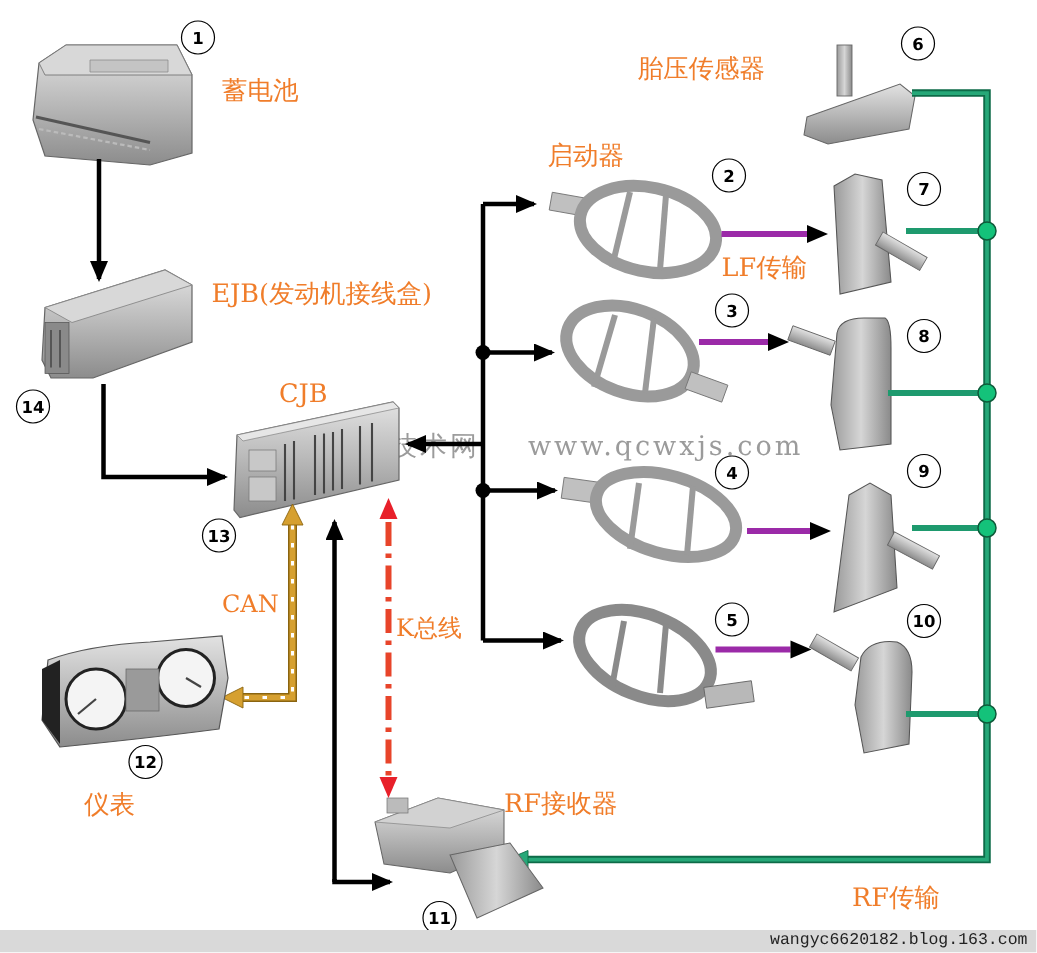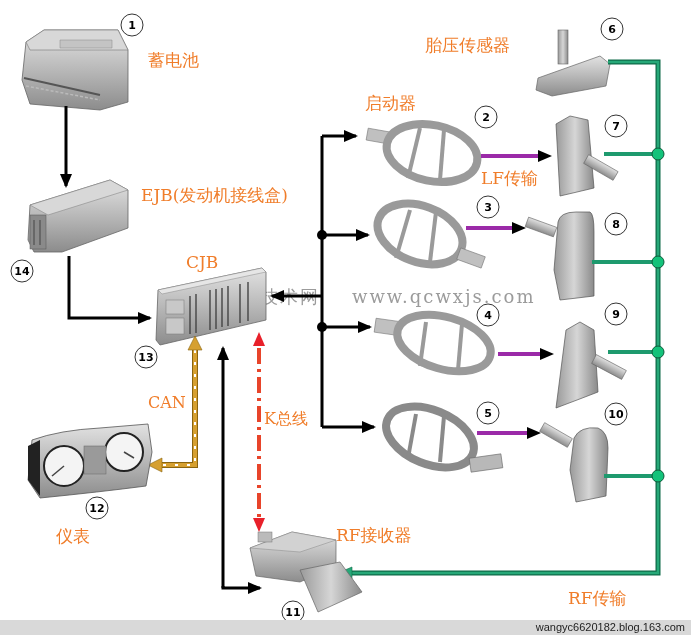--- a/index.html
+++ b/index.html
@@ -4,21 +4,21 @@
 <style>
   html, body { margin:0; padding:0; background:#ffffff; }
   body { width:691px; height:635px; position:relative; overflow:hidden;
          font-family:"DejaVu Serif", serif; }
   #diagram { position:absolute; left:0; top:0; width:691px; height:635px; }
   .lbl { font-family:"DejaVu Serif", serif; fill:#f07d2a; font-size:17px; }
   .lbl-sm { font-family:"DejaVu Serif", serif; fill:#f07d2a; font-size:16px; }
   .num { font-family:"DejaVu Sans", sans-serif; font-weight:bold; font-size:11px; fill:#000; }
   .wm { font-family:"DejaVu Serif", serif; fill:#8a8a8a; font-size:18px; opacity:0.85; letter-spacing:2px; }
   #footer { position:absolute; left:0; top:620px; width:691px; height:15px; background:#d9d9d9; }
-  #footer-text { position:absolute; right:6px; top:0; font-family:Liberation Sans, sans-serif;
+  #footer-text { position:absolute; right:6px; top:0; font-family:Liberation Mono, monospace;
                  font-size:11px; color:#222; line-height:15px; }
 </style>
 </head>
 <body>
 
 <svg id="diagram" viewBox="0 0 691 635" xmlns="http://www.w3.org/2000/svg">
   <defs>
     <marker id="arrBlack" markerWidth="8" markerHeight="8" refX="6" refY="4" orient="auto" markerUnits="userSpaceOnUse">
       <path d="M0,0 L8,4 L0,8 Z" fill="#000"></path>
     </marker>

